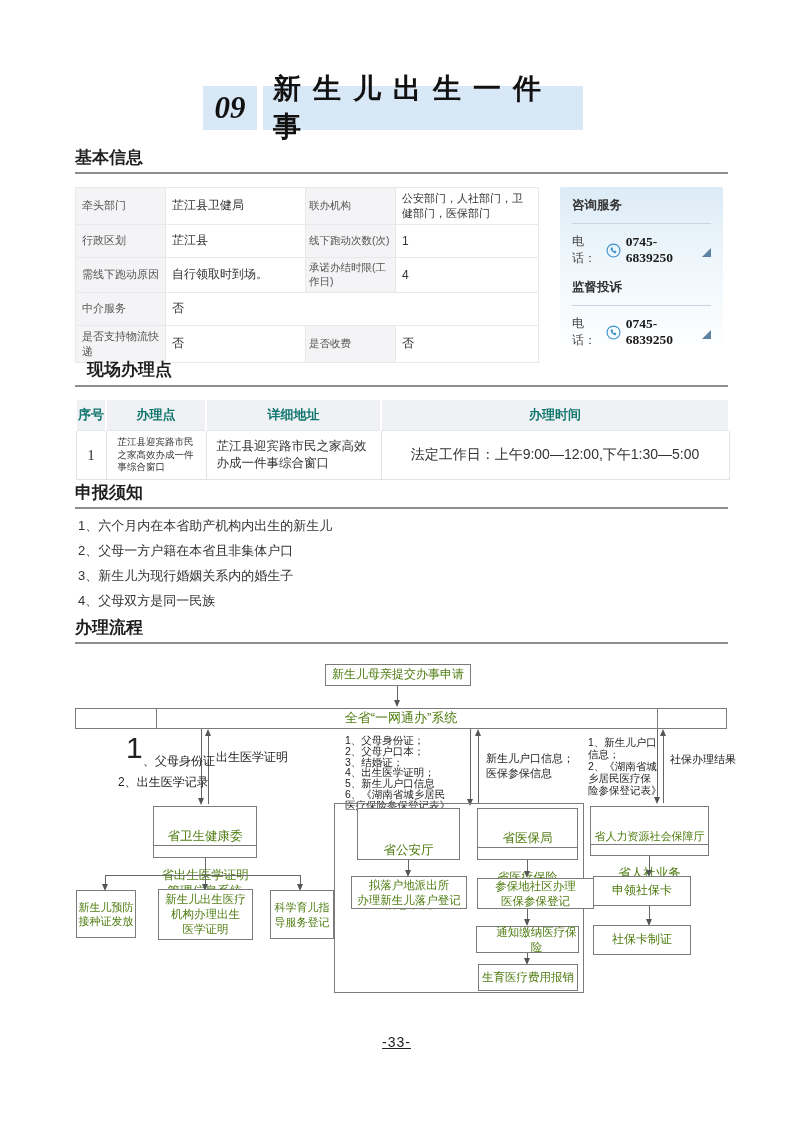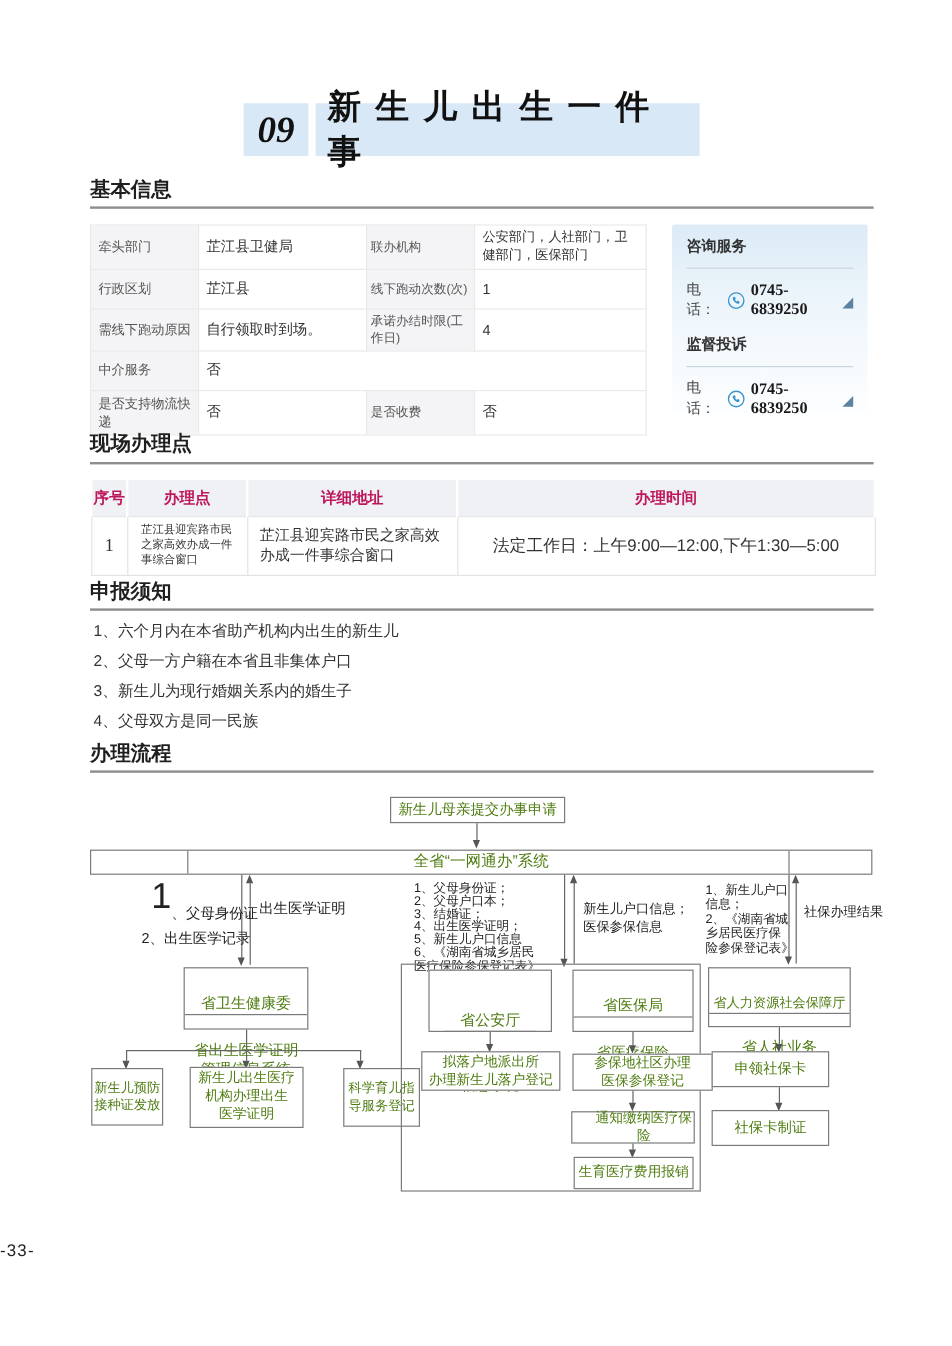--- a/index.html
+++ b/index.html
@@ -29,39 +29,39 @@
            border-radius:2px;padding:10px 12px;}
   .sb-h{font-size:12.5px;font-weight:bold;color:#333;}
   .sb-div{height:1px;background:#c9d6e2;margin:9px 0 9px 0;}
   .ph-row{display:flex;align-items:center;font-size:12px;color:#444;}
   .ph-num{font-family:"Liberation Serif", serif;font-weight:bold;font-size:13.5px;color:#1a1a1a;margin-left:5px;}
   .ph-ico{width:15px;height:15px;margin-left:2px;flex:0 0 auto;}
   .ph-tri{width:0;height:0;border-left:9px solid transparent;border-bottom:9px solid #5d82a0;
           margin-left:7px;margin-top:5px;}
   
   .stab{position:absolute;left:75px;top:398px;width:653px;border-collapse:collapse;table-layout:fixed;}
-  .stab th{background:#f0f1f4;font-size:13px;font-weight:bold;color:#be185d;height:28px;
+  .stab th{background:#f0f1f4;font-size:13px;font-weight:bold;color:#0f766e;height:28px;
            border:2px solid #ffffff;border-bottom:1px solid #e3e6ea;}
   .stab td{border:1px solid #e3e3e3;background:#fff;height:44px;text-align:center;vertical-align:middle;color:#333;}
   
   .note-line{position:absolute;left:78px;font-size:13px;color:#333;}
   
   .fbox{position:absolute;border:1px solid #7b7b7b;background:#fff;box-sizing:border-box;
         display:flex;align-items:center;justify-content:center;text-align:center;
         white-space:pre-line;color:#4d7c0f;line-height:1.3;}
   .vl{position:absolute;width:1px;background:#666;}
   .hl{position:absolute;height:1px;background:#666;}
   .ah{position:absolute;width:0;height:0;border-left:3.5px solid transparent;border-right:3.5px solid transparent;}
   .ah.down{border-top:7px solid #555;}
   .ah.up{border-bottom:7px solid #555;}
   .flabel{position:absolute;color:#222;white-space:pre-line;}
   .dept-h{border-bottom:1px solid #7b7b7b;display:flex;align-items:center;justify-content:center;}
   .dept-b{display:flex;align-items:center;justify-content:center;text-align:center;white-space:pre-line;line-height:1.3;}
   .bar-div{position:absolute;top:0;width:1px;height:100%;background:#7b7b7b;}
-  .pageno{position:absolute;left:0;top:1034px;width:100%;text-align:left;font-size:14px;color:#222;letter-spacing:1px;}
+  .pageno{position:absolute;left:0;top:1034px;width:100%;text-align:center;font-size:14px;color:#222;letter-spacing:1px;text-decoration:underline;}
 </style>
 </head>
 <body>
 
 <div class="page">
 
   <div class="title-num">09</div>
   <div class="title-txt">新生儿出生一件事</div>
 
   <div class="sec-h" style="top:146px;">基本信息</div>
@@ -124,21 +124,21 @@
       <span>电话：</span>
       <svg class="ph-ico" viewBox="0 0 24 24">
         <circle cx="12" cy="12" r="10.3" fill="none" stroke="#3b93cc" stroke-width="1.8"></circle>
         <path fill="#3b93cc" d="M8.4 7.2c.5-.5 1.3-.4 1.7.1l1 1.3c.4.5.3 1.2-.1 1.6l-.6.6c.3.8 1.5 2 2.3 2.3l.6-.6c.4-.4 1.1-.5 1.6-.1l1.3 1c.5.4.6 1.2.1 1.7l-.7.7c-.5.5-1.2.7-1.9.4-1.6-.6-3.2-1.7-4.4-3-.9-1-1.6-2.2-1.9-3.4-.2-.7 0-1.4.5-1.9z"></path>
       </svg>
       <span class="ph-num">0745-6839250</span>
       <span class="ph-tri"></span>
     </div>
   </div>
 
-  <div class="sec-h" style="top:358px;">现场办理点</div>
+  <div class="sec-h" style="top:358px;margin-left:12px;">现场办理点</div>
   <div class="sec-rule" style="top:385px;"></div>
   <table class="stab">
     <colgroup>
         <col style="width:30px">
         <col style="width:100px">
         <col style="width:175px">
         <col style="width:348px">
       </colgroup>
     <tbody>
         <tr>
@@ -221,21 +221,21 @@
   <div class="ah down" style="left:101.5px;top:884px;"></div>
   <div class="vl" style="left:205px;top:875px;height:9px;"></div>
   <div class="ah down" style="left:201.5px;top:884px;"></div>
   <div class="vl" style="left:300px;top:875px;height:9px;"></div>
   <div class="ah down" style="left:296.5px;top:884px;"></div>
   <div class="fbox" style="left:76px;top:890px;width:60px;height:48px;font-size:11px;">新生儿预防
 接种证发放</div>
   <div class="fbox" style="left:158px;top:889px;width:95px;height:51px;font-size:11.5px;">新生儿出生医疗
 机构办理出生
 医学证明</div>
-  <div class="fbox" style="left:286px;top:890px;width:64px;height:49px;font-size:11px;">科学育儿指
+  <div class="fbox" style="left:270px;top:890px;width:64px;height:49px;font-size:11px;">科学育儿指
 导服务登记</div>
 
   <div style="position:absolute;left:334px;top:803px;width:250px;height:190px;border:1px solid #7b7b7b;box-sizing:border-box;"></div>
 
   <div class="fbox" style="left:357px;top:808px;width:103px;height:52px;padding:12px;display:block;">
     <div class="dept-h" style="height:17px;font-size:12.5px;">省公安厅</div>
     <div class="dept-b" style="height:33px;font-size:12px;">省人口管理
 信息系统</div>
   </div>
   <div class="vl" style="left:408px;top:860px;height:10px;"></div>

